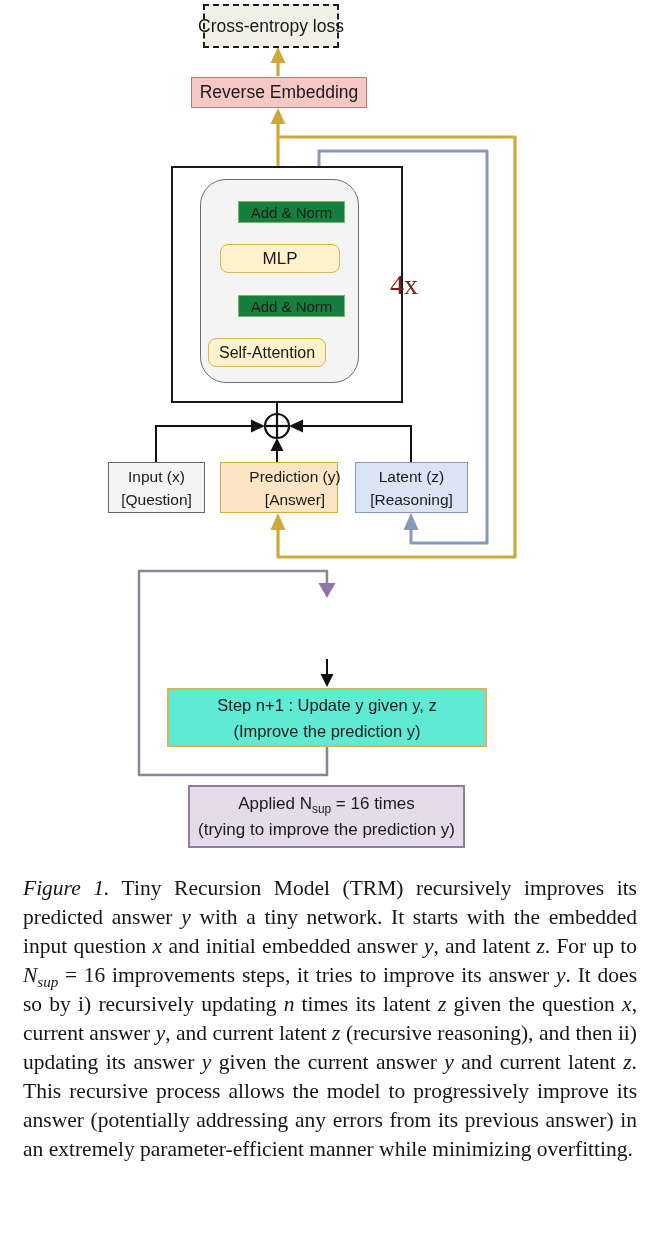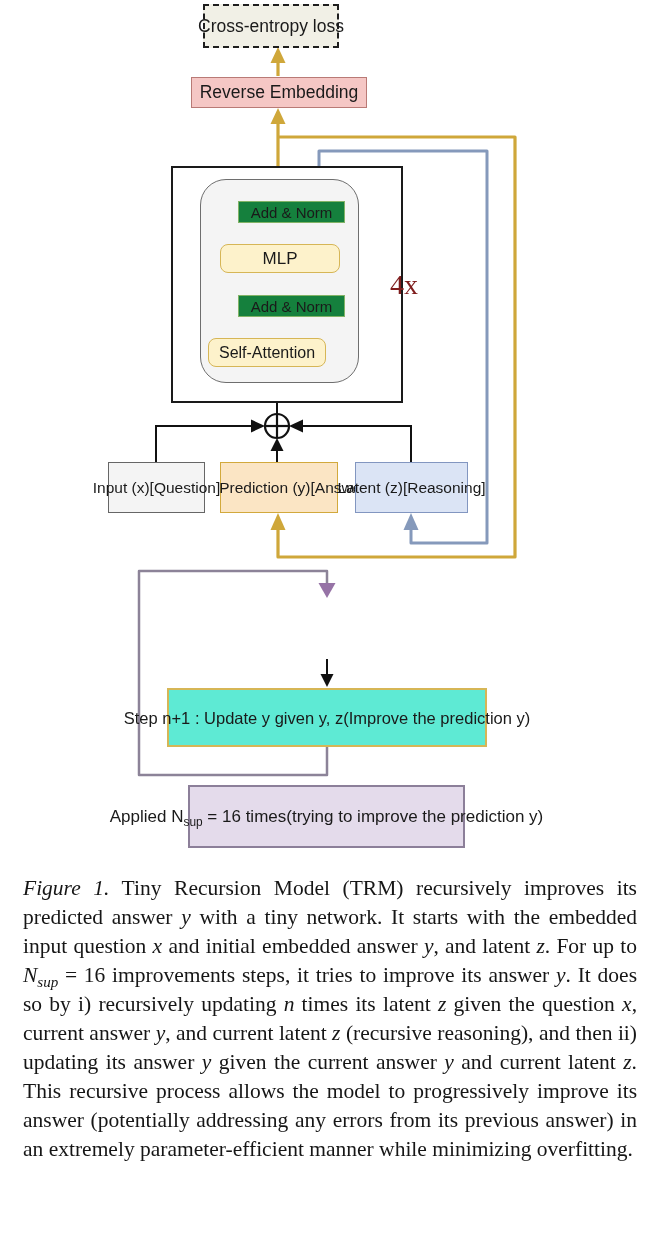--- a/index.html
+++ b/index.html
@@ -1,20 +1,20 @@
 <!DOCTYPE html>
 <html><head>
 <meta charset="utf-8">
 <style>
   html,body{margin:0;padding:0;background:#ffffff;}
   .canvas{position:relative;width:660px;height:1251px;background:#ffffff;overflow:hidden;
           font-family:"Liberation Sans", sans-serif;color:#1a1a1a;}
   .abs{position:absolute;box-sizing:border-box;}
   .box{display:flex;align-items:center;justify-content:center;text-align:center;white-space:nowrap;}
-  .box2{display:flex;flex-direction:row;align-items:center;justify-content:center;white-space:nowrap;}
+  .box2{display:flex;flex-direction:column;align-items:center;justify-content:center;white-space:nowrap;}
 
   
   .ce-box{left:203px;top:4px;width:136px;height:44px;background:#f1f0e6;
           border:2px dashed #1e1e1e;font-size:17.5px;}
   .re-box{left:191px;top:77px;width:176px;height:31px;background:#f5c7c5;
           border:1.5px solid #b97a76;font-size:17.5px;}
 
   
   .outer-box{left:171px;top:166px;width:232px;height:237px;background:#ffffff;border:2px solid #1a1a1a;}
   .rounded-block{left:200px;top:179px;width:159px;height:204px;background:#f4f4f4;

